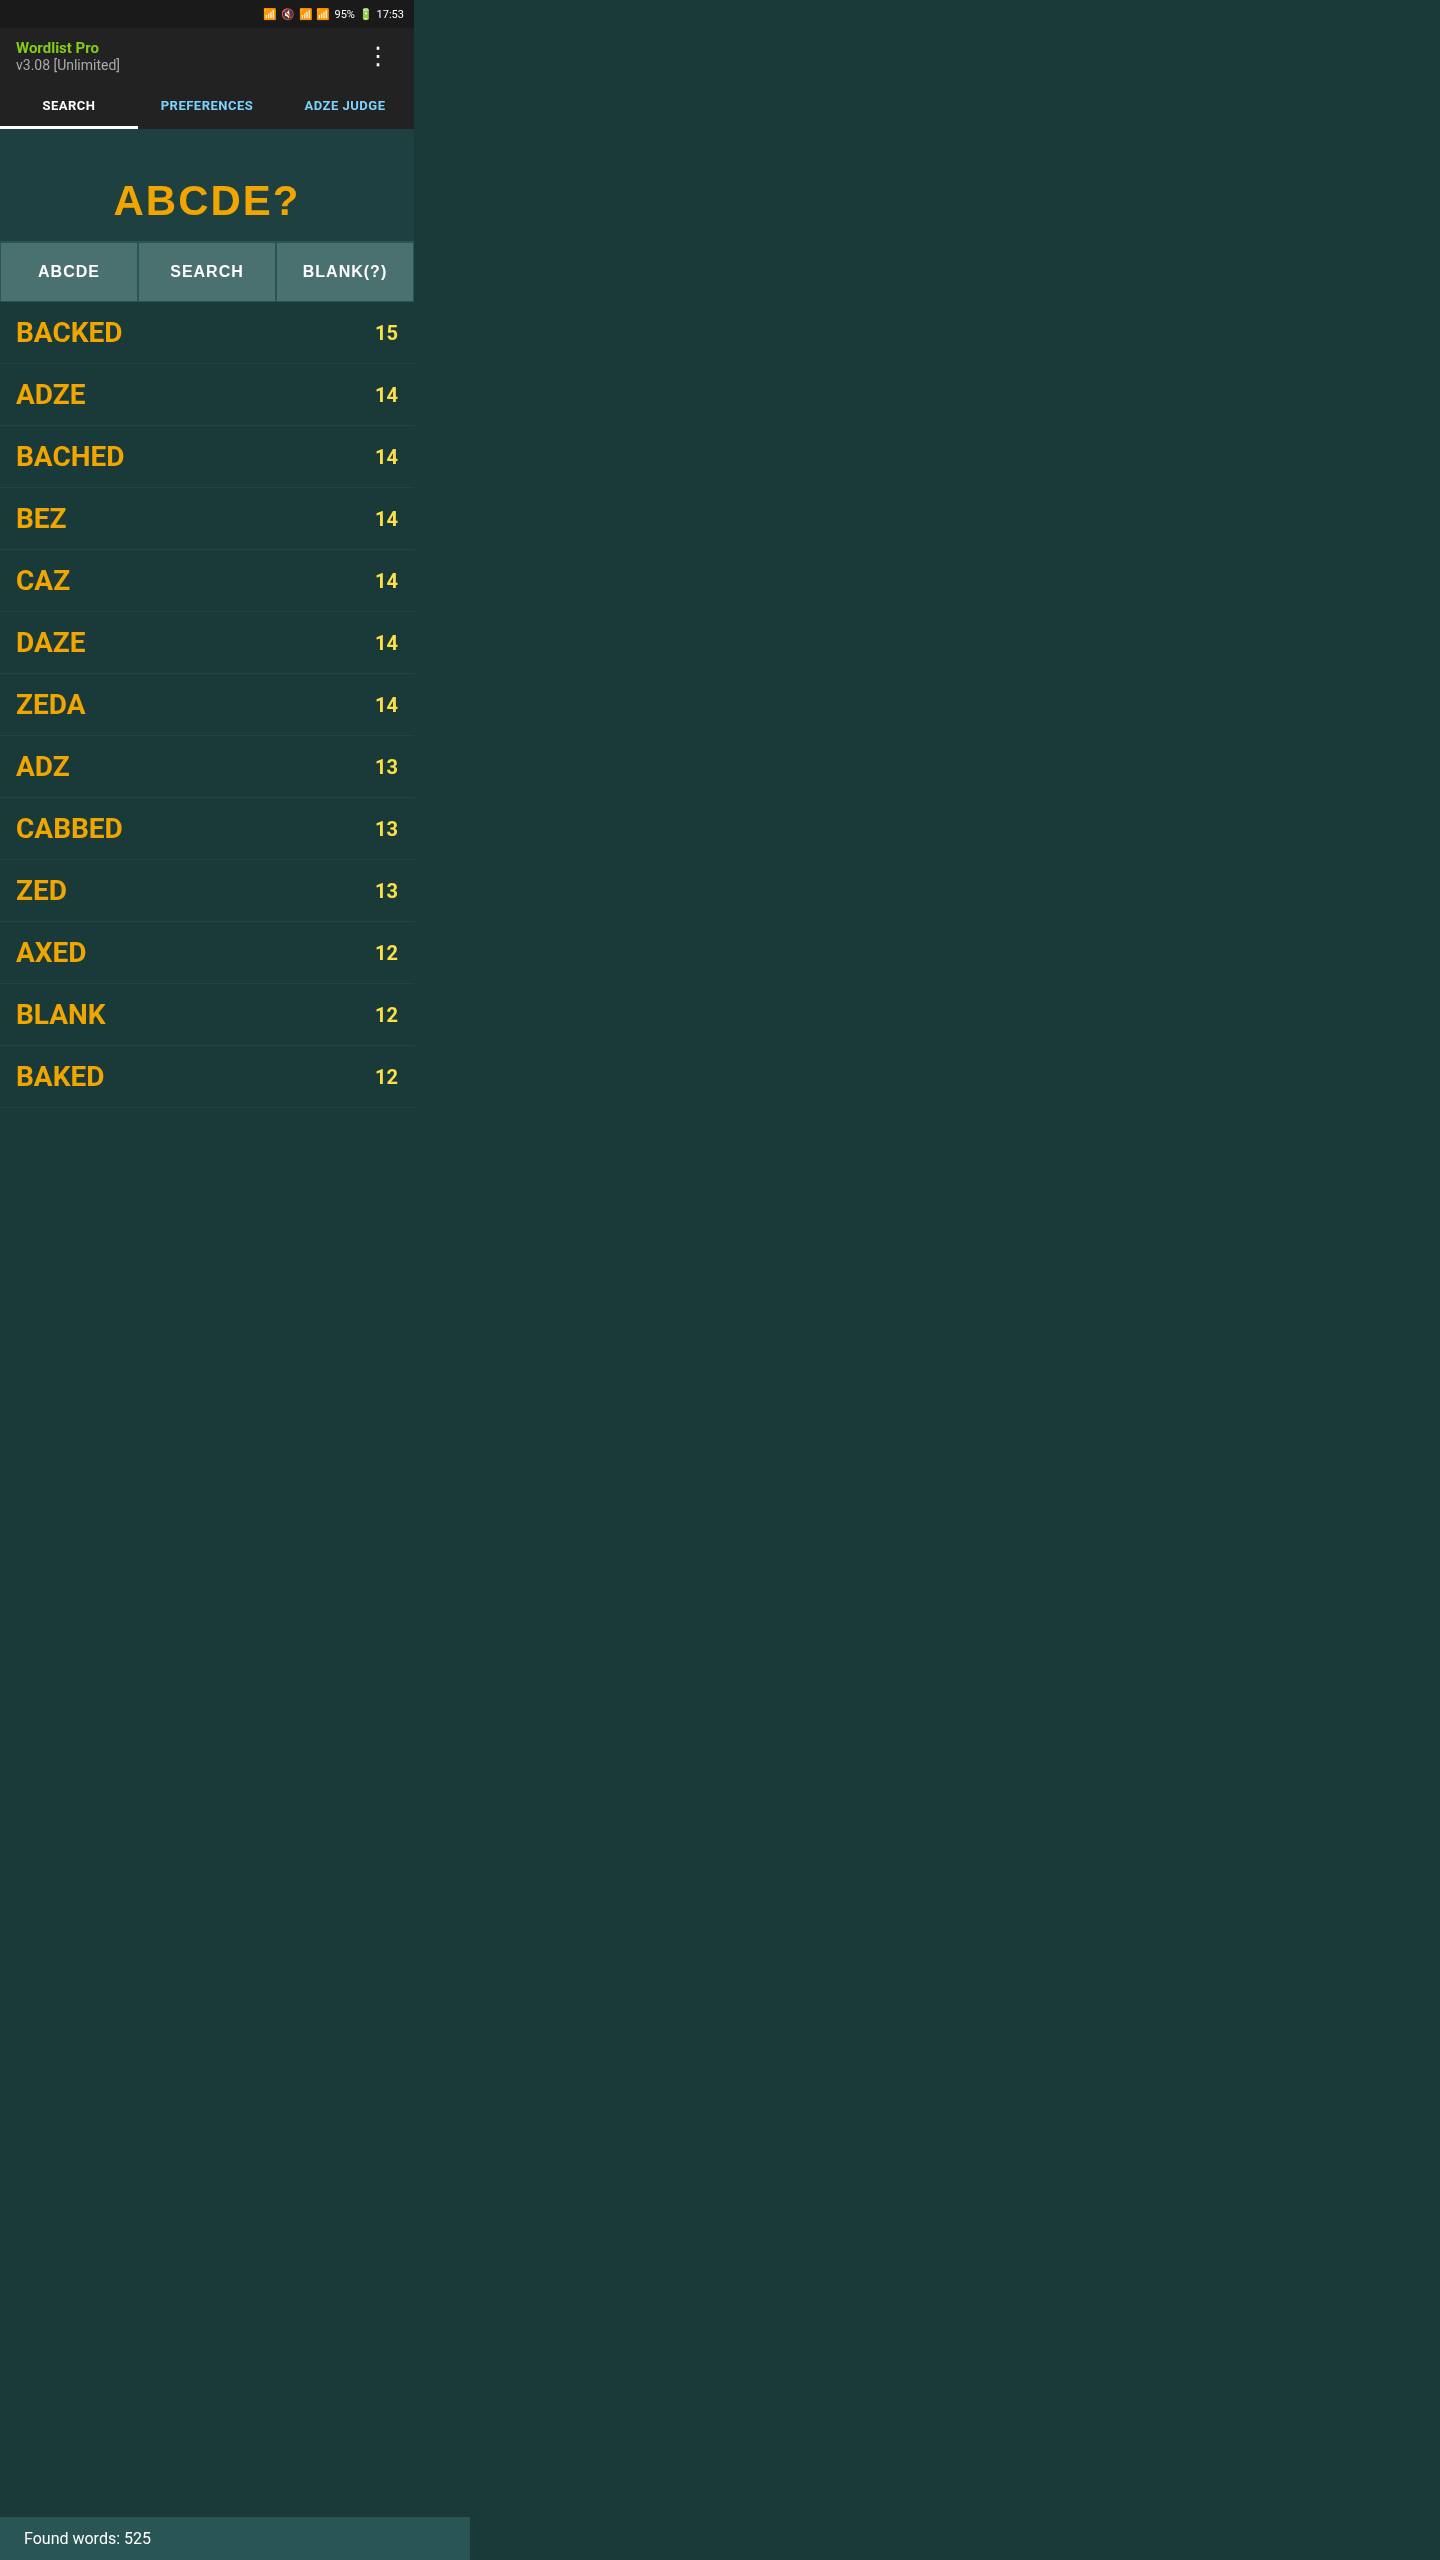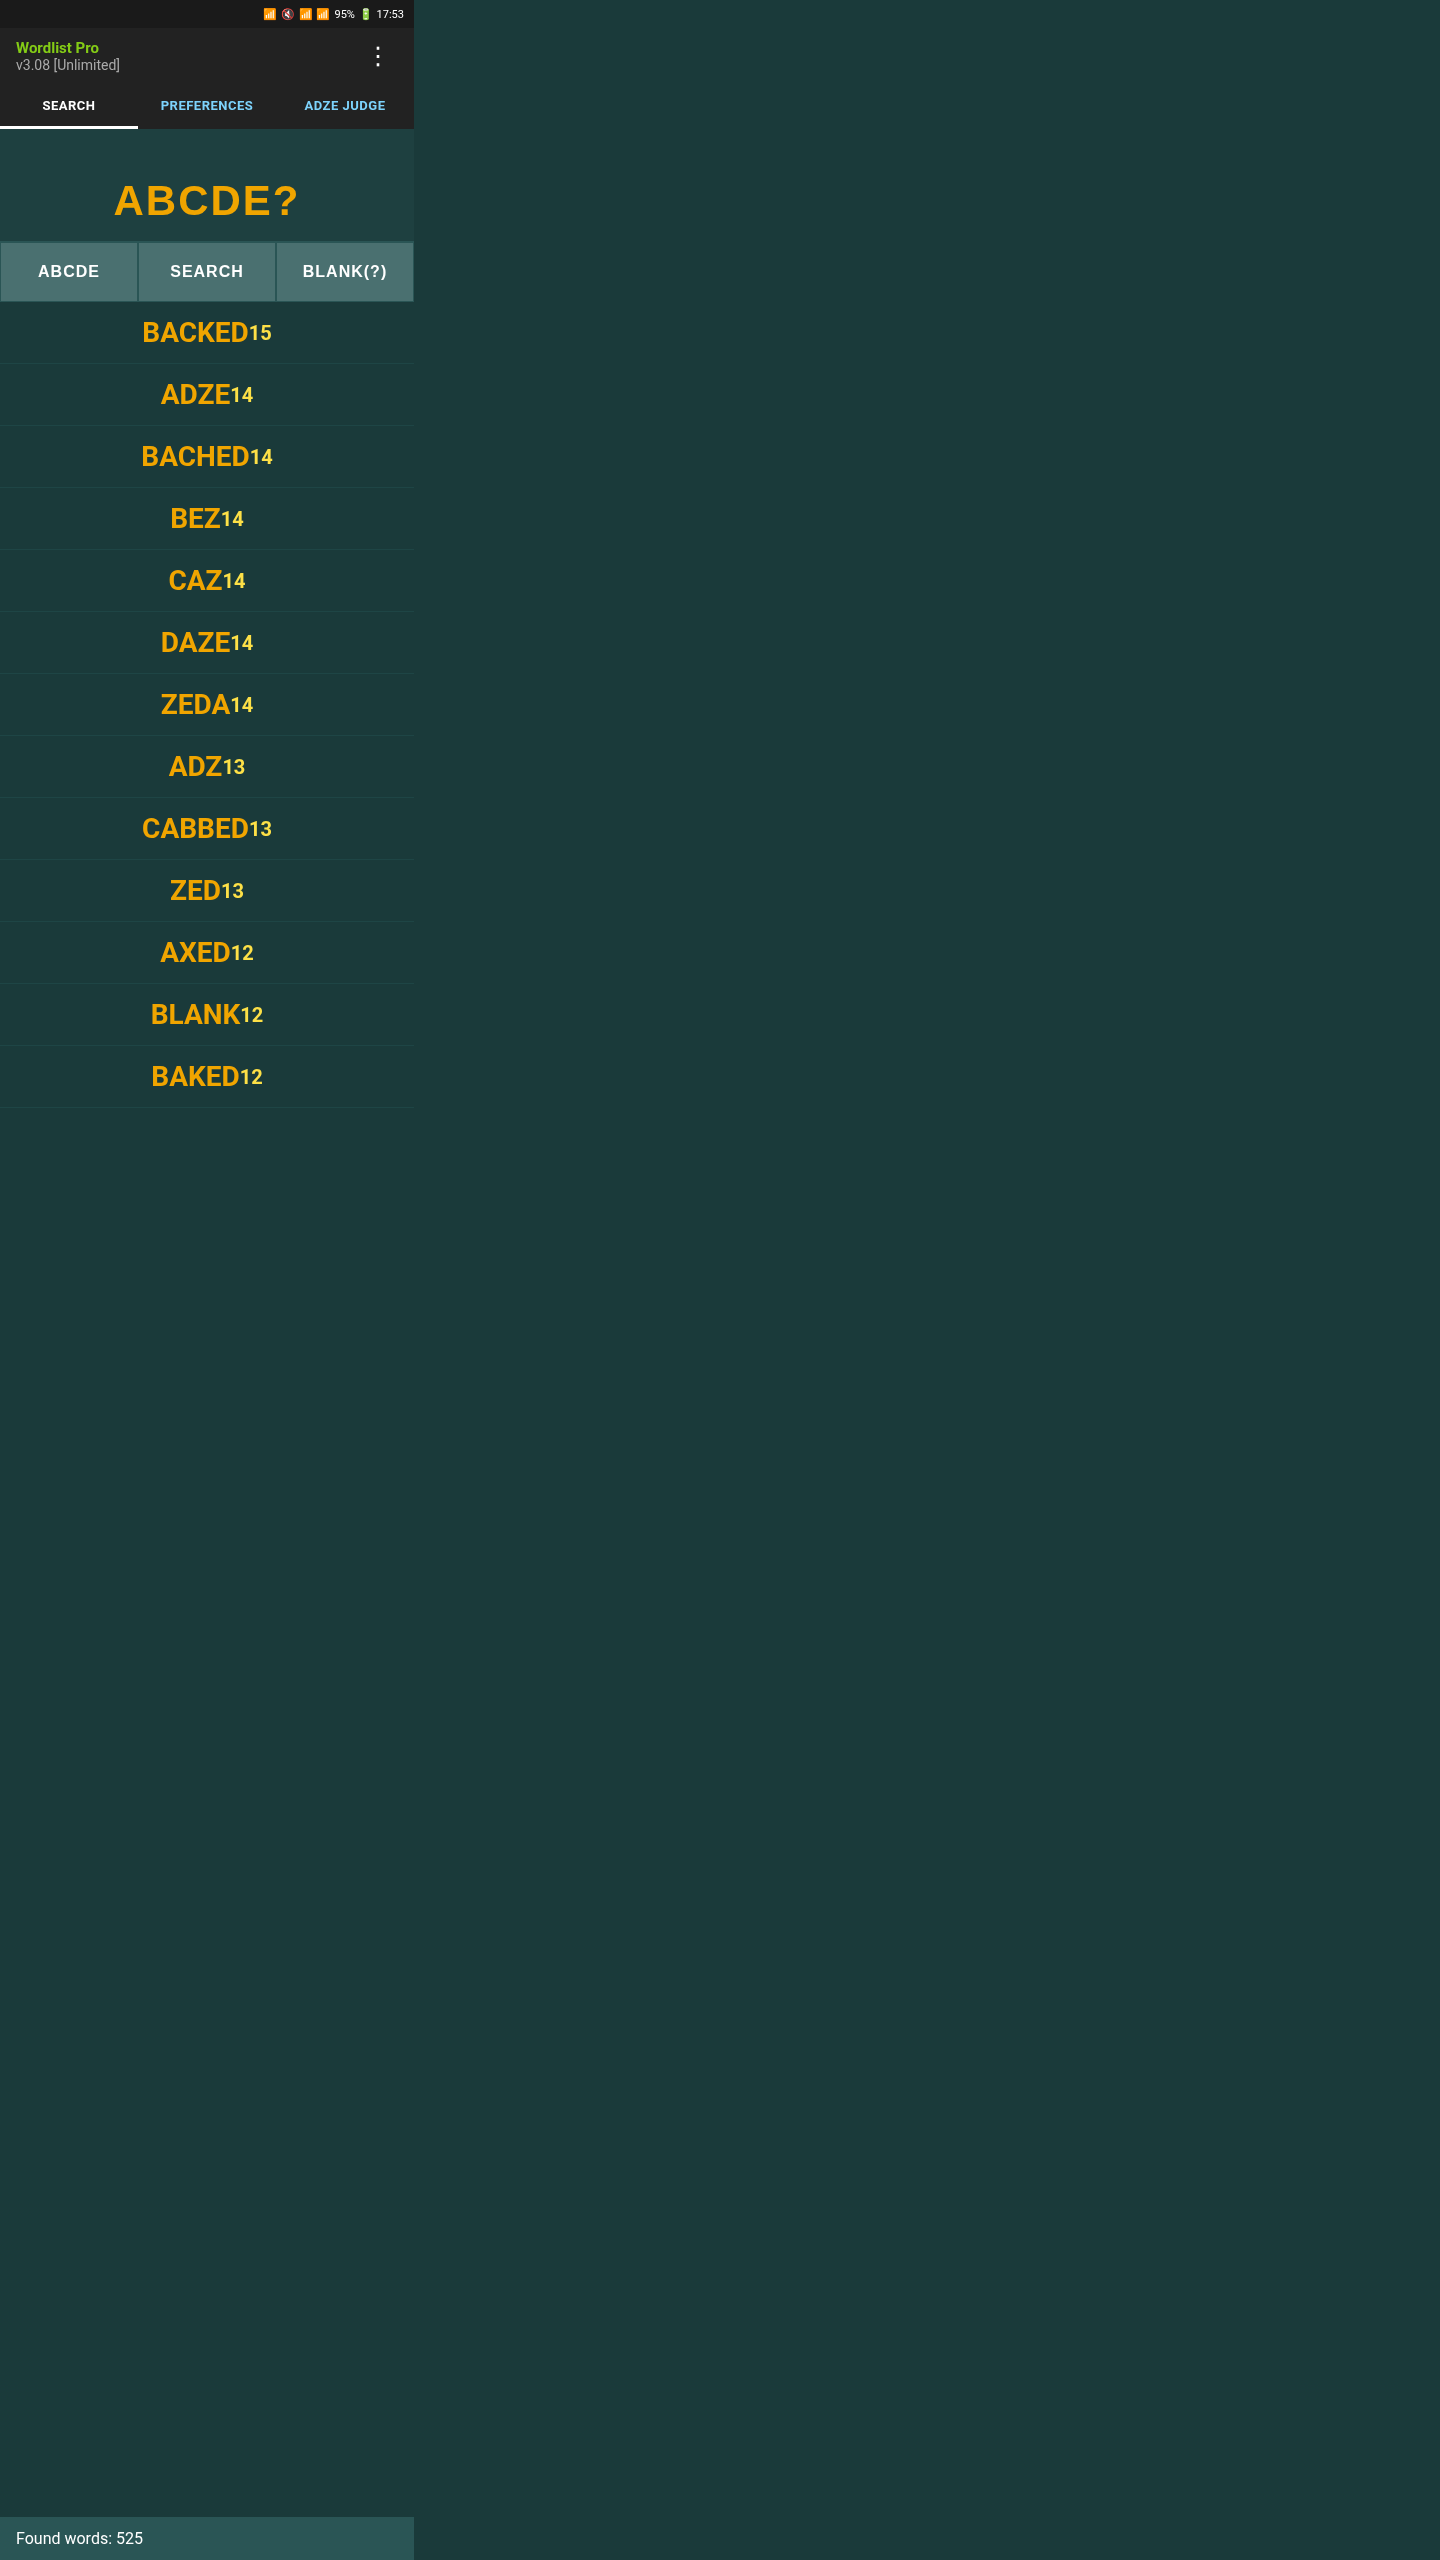--- a/index.html
+++ b/index.html
@@ -138,47 +138,47 @@
     }
 
     
     .word-list {
       background-color: #1a3a3a;
     }
 
     .word-row {
       display: flex;
       align-items: center;
-      justify-content: center;
+      justify-content: space-between;
       padding: 14px 16px;
       border-bottom: 1px solid #1e4545;
       cursor: pointer;
     }
 
     .word-text {
       font-size: 28px;
       font-weight: bold;
       color: #f0a500;
     }
 
     .word-score {
       font-size: 20px;
       font-weight: bold;
       color: #fde047;
     }
 
     
     .bottom-status {
       background-color: #2a5555;
-      padding: 12px 16px;
+      padding: 12px 24px;
       font-size: 16px;
       color: white;
       position: fixed;
       bottom: 0;
-      width: 414px;
+      width: 470px;
     }
   </style>
 </head>
 <body>
 
 <div class="status-bar">
   <div class="status-icons">
     <span>📶</span>
     <span>🔇</span>
     <span>📶</span>

